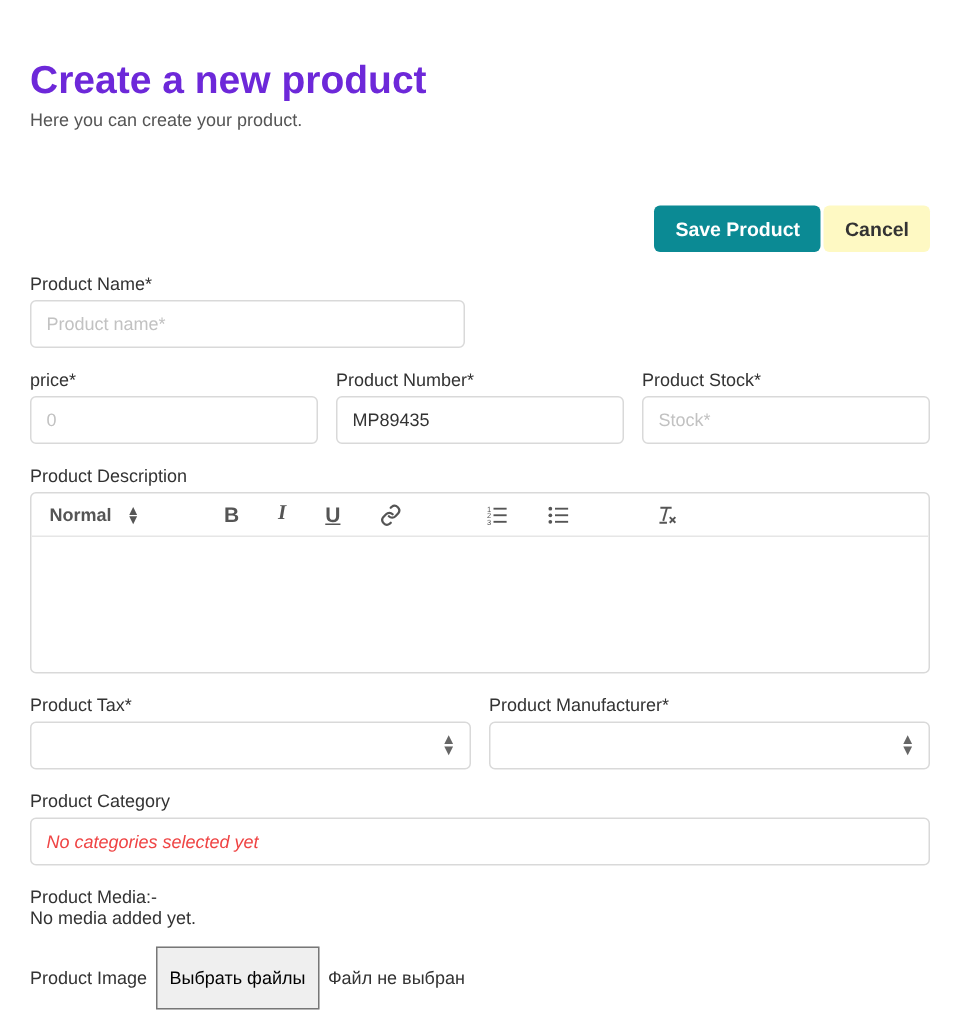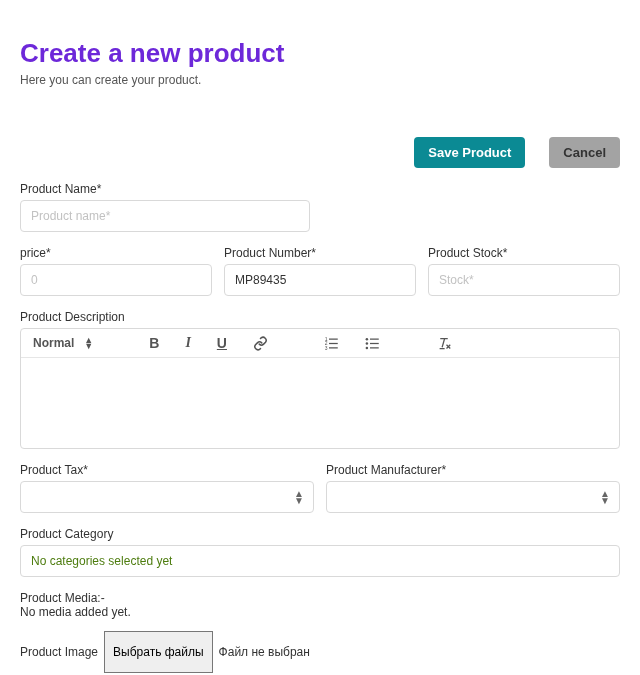--- a/index.html
+++ b/index.html
@@ -21,37 +21,37 @@
     color: #6d28d9;
   }
   .subtitle {
     font-size: 12px;
     color: #555;
     margin: 0 0 50px 0;
   }
   .actions {
     display: flex;
     justify-content: flex-end;
-    gap: 24px;
+    gap: 2px;
     margin-bottom: 14px;
   }
   .btn {
     font-size: 13px;
     font-weight: 600;
     padding: 8px 14px;
     border-radius: 4px;
     border: none;
     cursor: pointer;
   }
   .btn-primary {
     background: #0b8a94;
     color: #fff;
   }
   .btn-light {
-    background: #a3a3a3;
+    background: #fef9c3;
     color: #333;
   }
   .field-label {
     font-size: 12px;
     color: #333;
     display: block;
     margin-bottom: 4px;
   }
   .input, .select-like, .multiselect {
     width: 100%;
@@ -93,21 +93,21 @@
   .tb-sep { width: 4px; }
   .editor-body { min-height: 90px; padding: 8px; }
 
   
   .select-wrap { position: relative; }
   .select-wrap .arrows {
     position: absolute; right: 10px; top: 50%; transform: translateY(-50%);
     font-size: 10px; color: #666; line-height: 7px; text-align: center;
     pointer-events: none;
   }
-  .multiselect { color: #4d7c0f; }
+  .multiselect { color: #ef4444; font-style: italic; }
 
   
   .media-block { font-size: 12px; }
   .file-row {
     display: flex; align-items: center; gap: 6px;
     margin-top: 12px; font-size: 12px;
   }
   .file-btn {
     border: 1px solid #777;
     background: #efefef;

